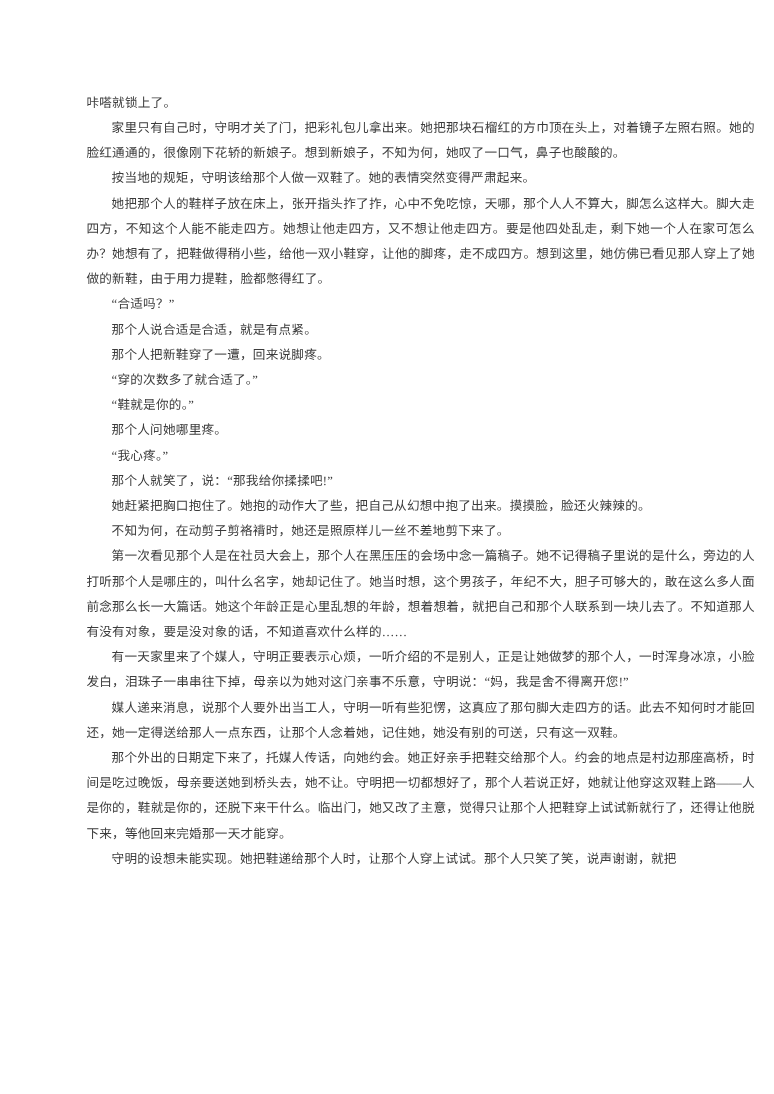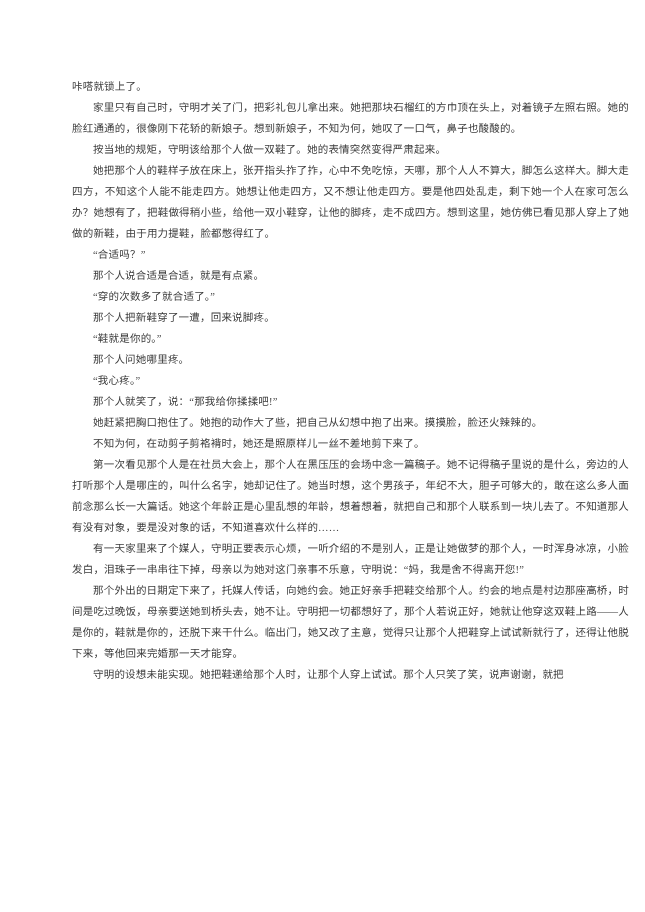--- a/index.html
+++ b/index.html
@@ -75,30 +75,31 @@
 
 <div class="page">
 
   <div class="passage">
     <p class="no-indent">咔嗒就锁上了。</p>
     <p>家里只有自己时，守明才关了门，把彩礼包儿拿出来。她把那块石榴红的方巾顶在头上，对着镜子左照右照。她的脸红通通的，很像刚下花轿的新娘子。想到新娘子，不知为何，她叹了一口气，鼻子也酸酸的。</p>
     <p>按当地的规矩，守明该给那个人做一双鞋了。她的表情突然变得严肃起来。</p>
     <p>她把那个人的鞋样子放在床上，张开指头拃了拃，心中不免吃惊，天哪，那个人人不算大，脚怎么这样大。脚大走四方，不知这个人能不能走四方。她想让他走四方，又不想让他走四方。要是他四处乱走，剩下她一个人在家可怎么办？她想有了，把鞋做得稍小些，给他一双小鞋穿，让他的脚疼，走不成四方。想到这里，她仿佛已看见那人穿上了她做的新鞋，由于用力提鞋，脸都憋得红了。</p>
     <p>“合适吗？”</p>
     <p>那个人说合适是合适，就是有点紧。</p>
+    <p>那个人把新鞋穿了一遭，回来说脚疼。</p>
     <p>“穿的次数多了就合适了。”</p>
-    <p>那个人把新鞋穿了一遭，回来说脚疼。</p>
     <p>“鞋就是你的。”</p>
     <p>那个人问她哪里疼。</p>
     <p>“我心疼。”</p>
     <p>那个人就笑了，说：“那我给你揉揉吧!”</p>
     <p>她赶紧把胸口抱住了。她抱的动作大了些，把自己从幻想中抱了出来。摸摸脸，脸还火辣辣的。</p>
     <p>不知为何，在动剪子剪袼褙时，她还是照原样儿一丝不差地剪下来了。</p>
     <p>第一次看见那个人是在社员大会上，那个人在黑压压的会场中念一篇稿子。她不记得稿子里说的是什么，旁边的人打听那个人是哪庄的，叫什么名字，她却记住了。她当时想，这个男孩子，年纪不大，胆子可够大的，敢在这么多人面前念那么长一大篇话。她这个年龄正是心里乱想的年龄，想着想着，就把自己和那个人联系到一块儿去了。不知道那人有没有对象，要是没对象的话，不知道喜欢什么样的……</p>
     <p>有一天家里来了个媒人，守明正要表示心烦，一听介绍的不是别人，正是让她做梦的那个人，一时浑身冰凉，小脸发白，泪珠子一串串往下掉，母亲以为她对这门亲事不乐意，守明说：“妈，我是舍不得离开您!”</p>
+    <p>媒人递来消息，说那个人要外出当工人，守明一听有些犯愣，这真应了那句脚大走四方的话。此去不知何时才能回还，她一定得送给那人一点东西，让那个人念着她，记住她，她没有别的可送，只有这一双鞋。</p>
     <p>那个外出的日期定下来了，托媒人传话，向她约会。她正好亲手把鞋交给那个人。约会的地点是村边那座高桥，时间是吃过晚饭，母亲要送她到桥头去，她不让。守明把一切都想好了，那个人若说正好，她就让他穿这双鞋上路——人是你的，鞋就是你的，还脱下来干什么。临出门，她又改了主意，觉得只让那个人把鞋穿上试试新就行了，还得让他脱下来，等他回来完婚那一天才能穿。</p>
     <p>守明的设想未能实现。她把鞋递给那个人时，让那个人穿上试试。那个人只笑了笑，说声谢谢，就把</p>
   </div>
 
   <div class="watermark">
     <span class="site-name">3773考试网</span>
     <span class="site-url">3773.com.cn</span>
   </div>
 
 </div>

